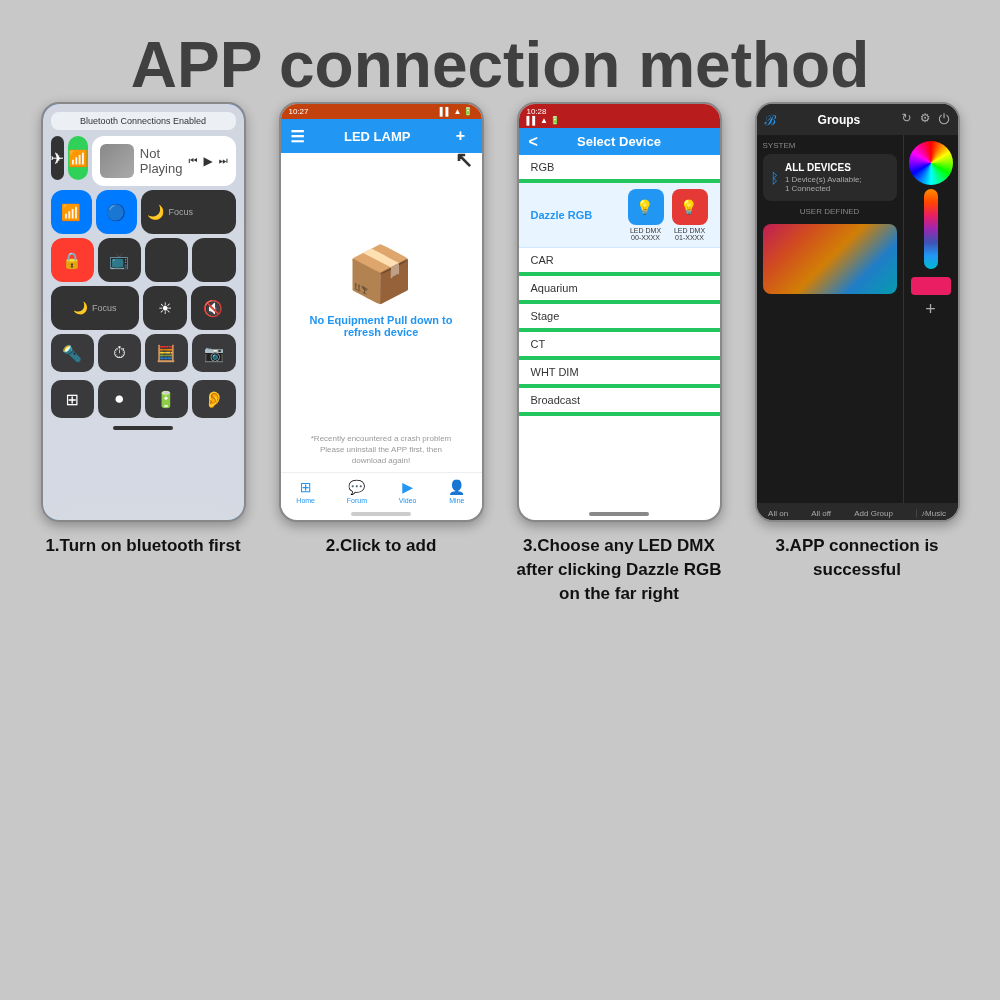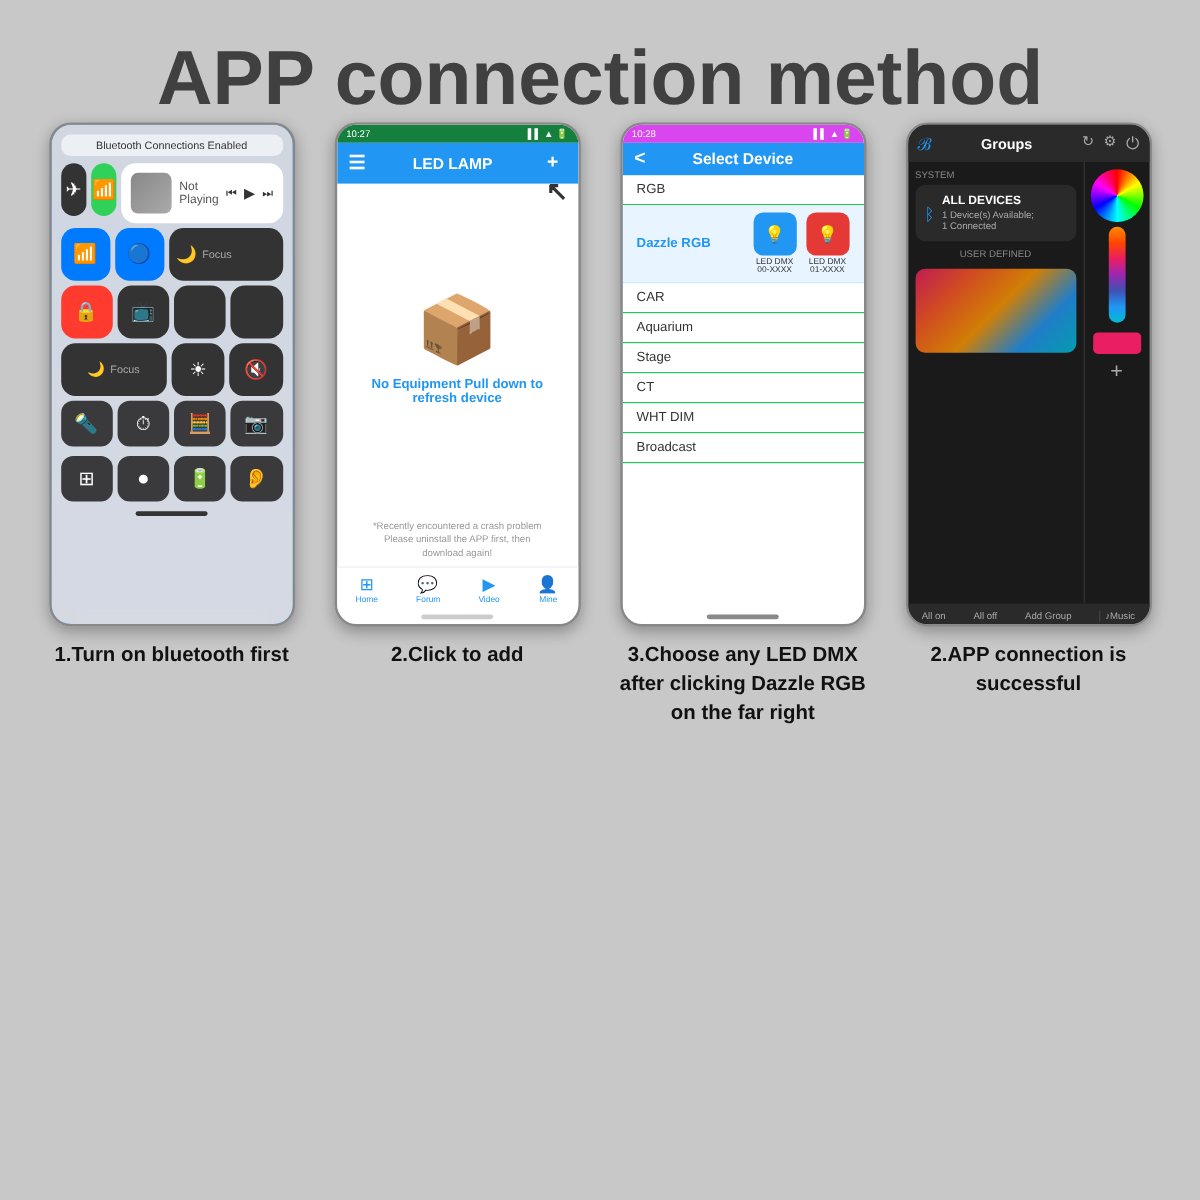--- a/index.html
+++ b/index.html
@@ -118,21 +118,21 @@
       gap: 6px;
     }
     .media-art {
       width: 34px;
       height: 34px;
       border-radius: 6px;
       background: linear-gradient(135deg, #888, #aaa);
       flex-shrink: 0;
     }
     .media-text {
-      font-size: 10px;
+      font-size: 13px;
       color: #555;
       flex: 1;
     }
     .media-controls {
       display: flex;
       gap: 6px;
       align-items: center;
     }
     .cc-icon {
       font-size: 16px;
@@ -169,21 +169,21 @@
       background: #2196f3;
       color: #fff;
       display: flex;
       align-items: center;
       justify-content: space-between;
       padding: 6px 10px;
       font-size: 13px;
       font-weight: 600;
     }
     .app-status-bar {
-      background: #15803d;
+      background: #c2410c;
       color: #fff;
       font-size: 8px;
       padding: 3px 8px;
       display: flex;
       justify-content: space-between;
     }
     .app-empty {
       flex: 1;
       display: flex;
       flex-direction: column;
@@ -263,21 +263,21 @@
       font-size: 16px;
     }
     .device-list {
       flex: 1;
       overflow: hidden;
     }
     .device-row {
       display: flex;
       align-items: flex-start;
       padding: 6px 12px;
-      border-bottom: 1px solid #22c55e;
+      border-bottom: 4px solid #22c55e;
       font-size: 11px;
       color: #333;
     }
     .dazzle-row {
       background: #e8f4ff;
       display: flex;
       flex-direction: row;
       align-items: center;
       padding: 6px 12px;
       border-bottom: 1px solid #d0e8ff;
@@ -575,21 +575,21 @@
             <span>Mine</span>
           </div>
         </div>
         <div class="home-bar2"></div>
       </div>
       <div class="step-label">2.Click to add</div>
     </div>
 
     <div class="step-col">
       <div class="phone-frame phone3" style="display:flex;flex-direction:column;">
-        <div class="app-status-bar" style="background:#d946ef;">
+        <div class="app-status-bar" style="background:#b91c1c;flex-direction:column;">
           <span>10:28</span>
           <span>▌▌ ▲ 🔋</span>
         </div>
         <div class="select-header">
           <span class="back-arrow">&lt;</span>
           <span>Select Device</span>
         </div>
         <div class="device-list">
           <div class="device-row">
             <span>RGB</span>
@@ -670,17 +670,17 @@
             <span class="plus-btn">+</span>
           </div>
         </div>
         <div class="app4-bottom">
           <div class="app4-btn">All on</div>
           <div class="app4-btn">All off</div>
           <div class="app4-btn">Add Group</div>
           <div class="music-btn">♪Music</div>
         </div>
       </div>
-      <div class="step-label">2.APP connection is successful</div>
+      <div class="step-label">3.APP connection is successful</div>
     </div>
 
   </div>
 </div>
 
 </body></html>

